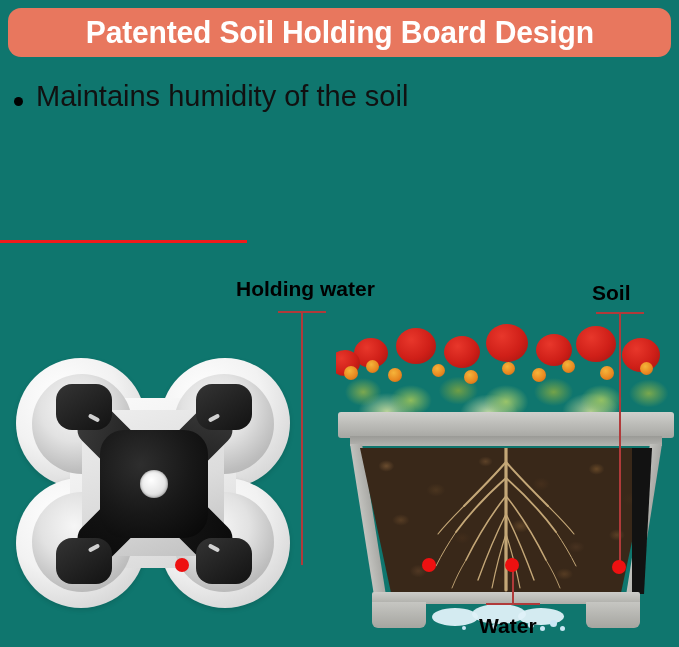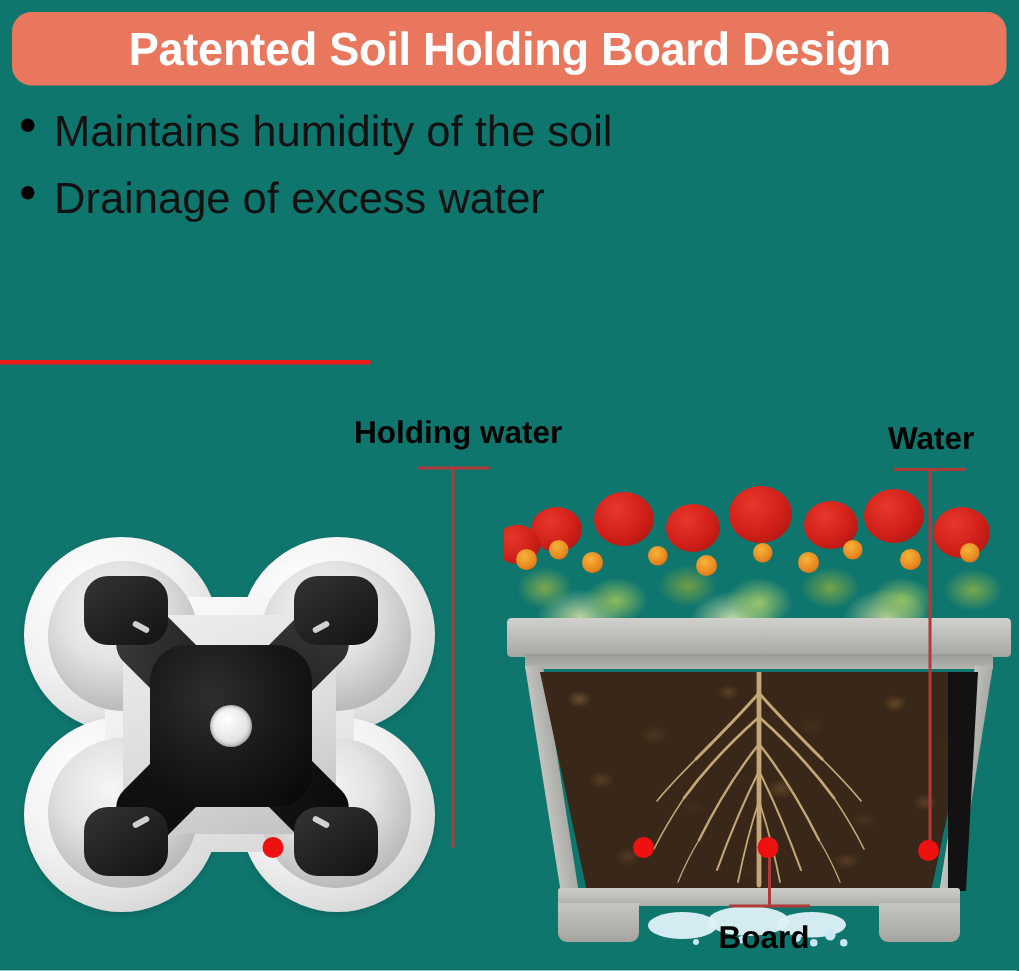--- a/index.html
+++ b/index.html
@@ -45,21 +45,21 @@
 
   
   #bullets {
     position: absolute;
     left: 14px;
     top: 66px;
     width: 600px;
   }
   .bullet-row {
     display: flex;
-    align-items: center;
+    align-items: flex-end;
     height: 45px;
   }
   .bullet-dot {
     width: 9px;
     height: 9px;
     border-radius: 50%;
     background: #000000;
     margin-right: 13px;
     position: relative;
     top: -5px;
@@ -388,24 +388,20 @@
 <div id="page">
 
   <div id="banner">
     <div id="banner-title">Patented Soil Holding Board Design</div>
   </div>
 
   <div id="bullets">
     <div class="bullet-row">
       <span class="bullet-dot"></span>
       <span class="bullet-text">Maintains humidity of the soil</span>
-    </div>
-    <div class="bullet-row">
-      <span class="bullet-dot"></span>
-      <span class="bullet-text">Drainage of excess water</span>
     </div>
   </div>
 
   <div id="diagram">
 
     <div id="left-planter">
       <div class="lobe" id="lobe-tl"></div>
       <div class="lobe" id="lobe-tr"></div>
       <div class="lobe" id="lobe-bl"></div>
       <div class="lobe" id="lobe-br"></div>
@@ -508,24 +504,24 @@
       </div>
     </div>
 
     <div class="callout-label" id="label-holding-board">Holding water</div>
     <div class="leader" id="hb-cap"></div>
     <div class="leader" id="hb-vert"></div>
     <div id="hb-connector"></div>
     <div class="dot" id="dot-board-left"></div>
     <div class="dot" id="dot-board-right"></div>
 
-    <div class="callout-label" id="label-soil">Water</div>
+    <div class="callout-label" id="label-soil">Soil</div>
     <div class="leader" id="soil-cap"></div>
     <div class="leader" id="soil-vert"></div>
     <div class="dot" id="dot-soil"></div>
 
-    <div class="callout-label" id="label-water">Board</div>
+    <div class="callout-label" id="label-water">Water</div>
     <div class="leader" id="water-cap"></div>
     <div class="leader" id="water-vert"></div>
     <div class="dot" id="dot-water"></div>
 
   </div>
 </div>
 
 </body></html>

